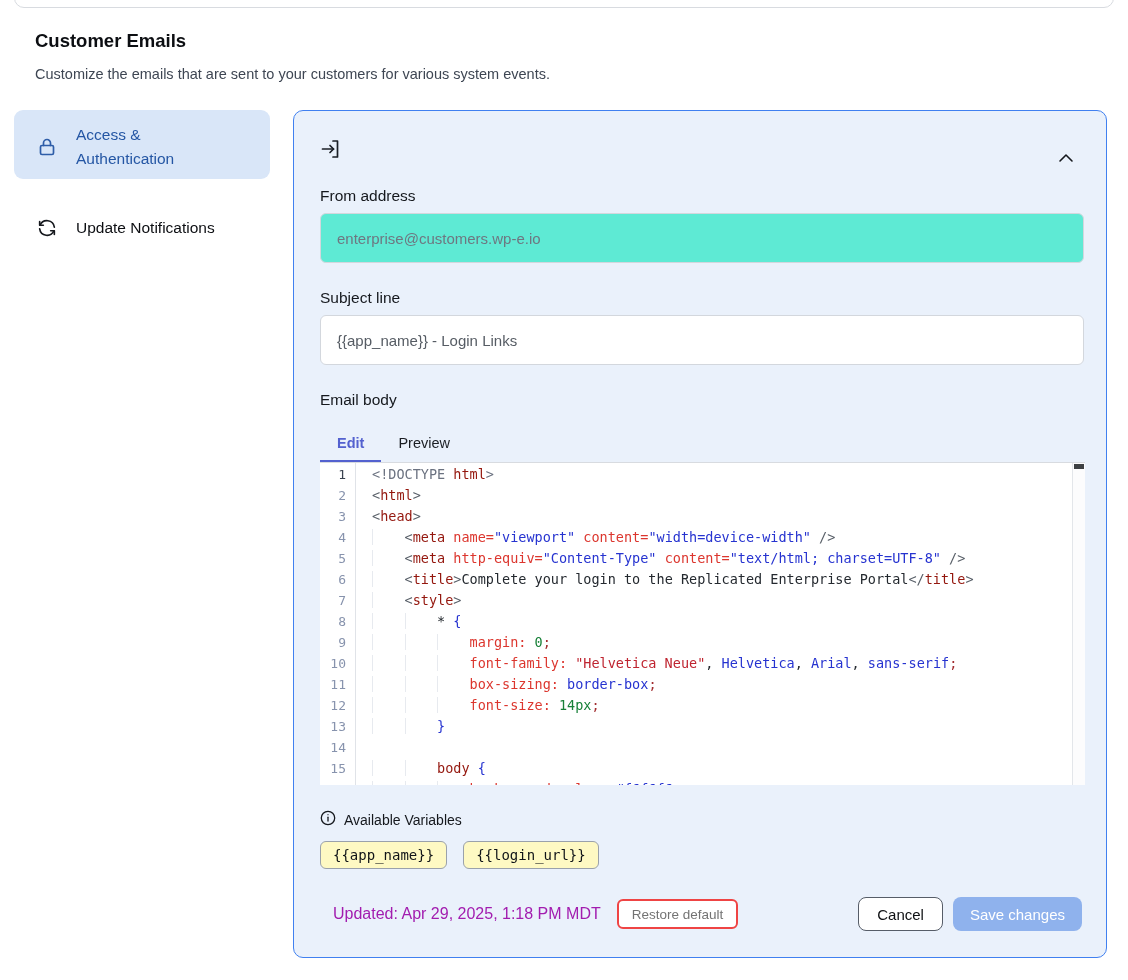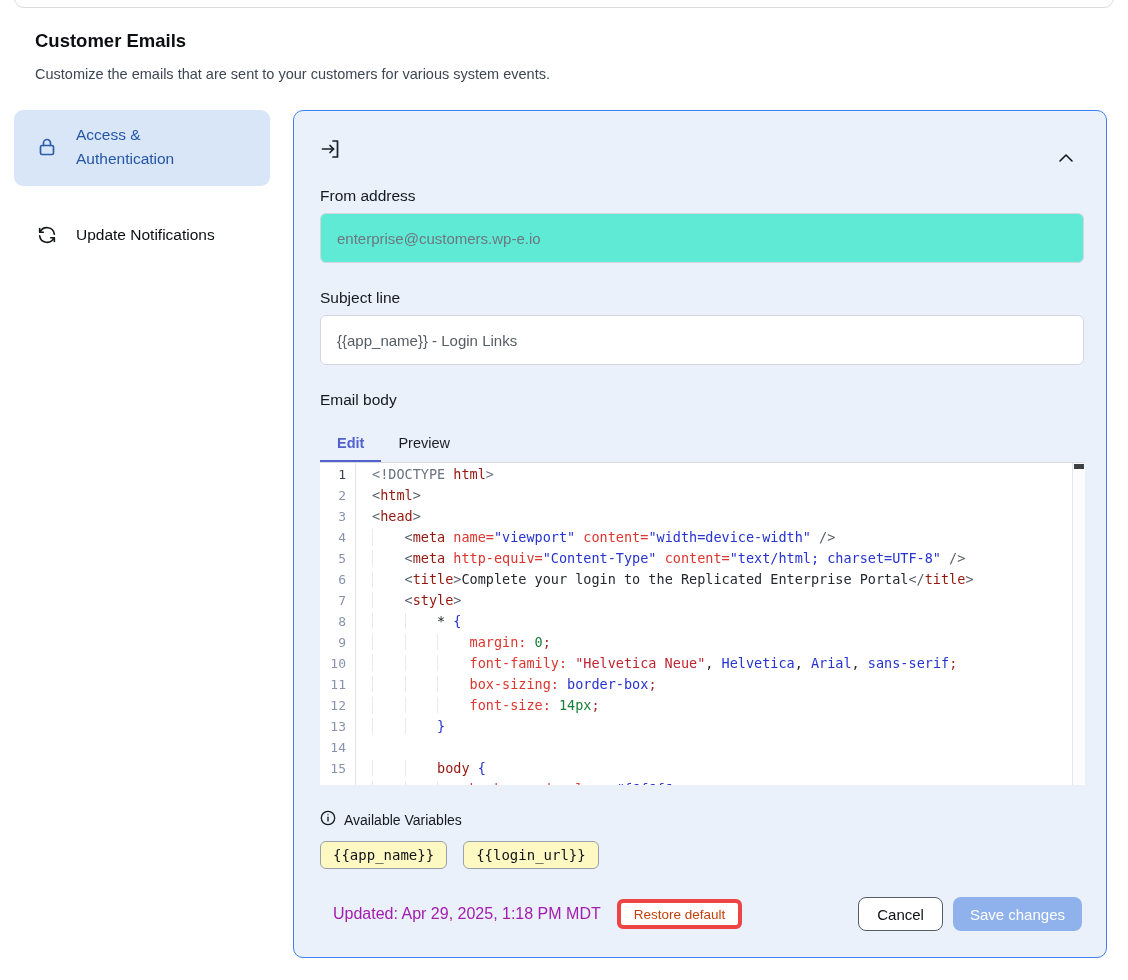--- a/index.html
+++ b/index.html
@@ -18,21 +18,21 @@
 
   
   .top-sliver{ position:absolute; left:14px; top:-14px; width:1100px; height:22px;
     border:1px solid #d8dbe0; border-radius:10px; background:#fff; }
 
   .page-title{ position:absolute; left:35px; top:30px; font-size:18.5px; font-weight:700; color:#0c0e12; }
   .page-subtitle{ position:absolute; left:35px; top:66px; font-size:14.5px; color:#3e4653; }
 
   
   .sidebar{ position:absolute; left:14px; top:110px; width:256px; }
-  .side-item{ display:flex; align-items:center; gap:18px; padding:13px 16px 15px 22px;
+  .side-item{ display:flex; align-items:center; gap:18px; padding:13px 16px 8px 22px;
     border-radius:9px; cursor:pointer; }
   .side-item .icon{ flex:0 0 auto; display:flex; align-items:center; }
   .side-label{ font-size:15.5px; line-height:24px; color:#0c0e12; }
   .side-item.selected{ background:var(--selected-bg); }
   .side-item.selected .side-label{ color:var(--selected-fg); max-width:140px; }
   .side-item + .side-item{ margin-top:24px; }
 
   
   .card{ position:absolute; left:293px; top:110px; width:814px; height:848px;
     background:var(--card-bg); border:1px solid var(--accent-border); border-radius:10px;
@@ -85,22 +85,22 @@
   .vars-label{ font-size:14px; color:#15181d; }
   .chips{ display:flex; gap:16px; margin-top:11px; }
   .chip{ height:28px; display:flex; align-items:center; padding:0 12px; background:#fef9c3;
     border:1px solid #9aa1ab; border-radius:6px; cursor:pointer;
     font-family:"DejaVu Sans Mono","Liberation Mono",monospace; font-size:14px; color:#101418; }
 
   
   .footer{ display:flex; align-items:center; margin-top:28px; }
   .updated{ font-size:16px; color:#a21caf;margin-left:13px; }
   .btn{ font-family:inherit; cursor:pointer; background:#fff; }
-  .btn-restore{ margin-left:16px; height:30px; padding:0 13px; font-size:13.5px; color:#c2410c;
-    border:4px solid #ef4444; border-radius:6px; }
+  .btn-restore{ margin-left:16px; height:30px; padding:0 13px; font-size:13.5px; color:#737373;
+    border:2px solid #ef4444; border-radius:6px; }
   .footer-spacer{ flex:1; }
   .btn-cancel{ height:34px; padding:0 18px; font-size:15px; color:#0d0f12;
     border:1.5px solid #565d68; border-radius:8px; }
   .btn-save{ height:34px; padding:0 17px; margin-left:10px; font-size:15px;
     color:var(--save-fg); background:var(--save-bg); border:none; border-radius:8px; }
 </style>
 </head>
 <body>
 
 <div class="page">

